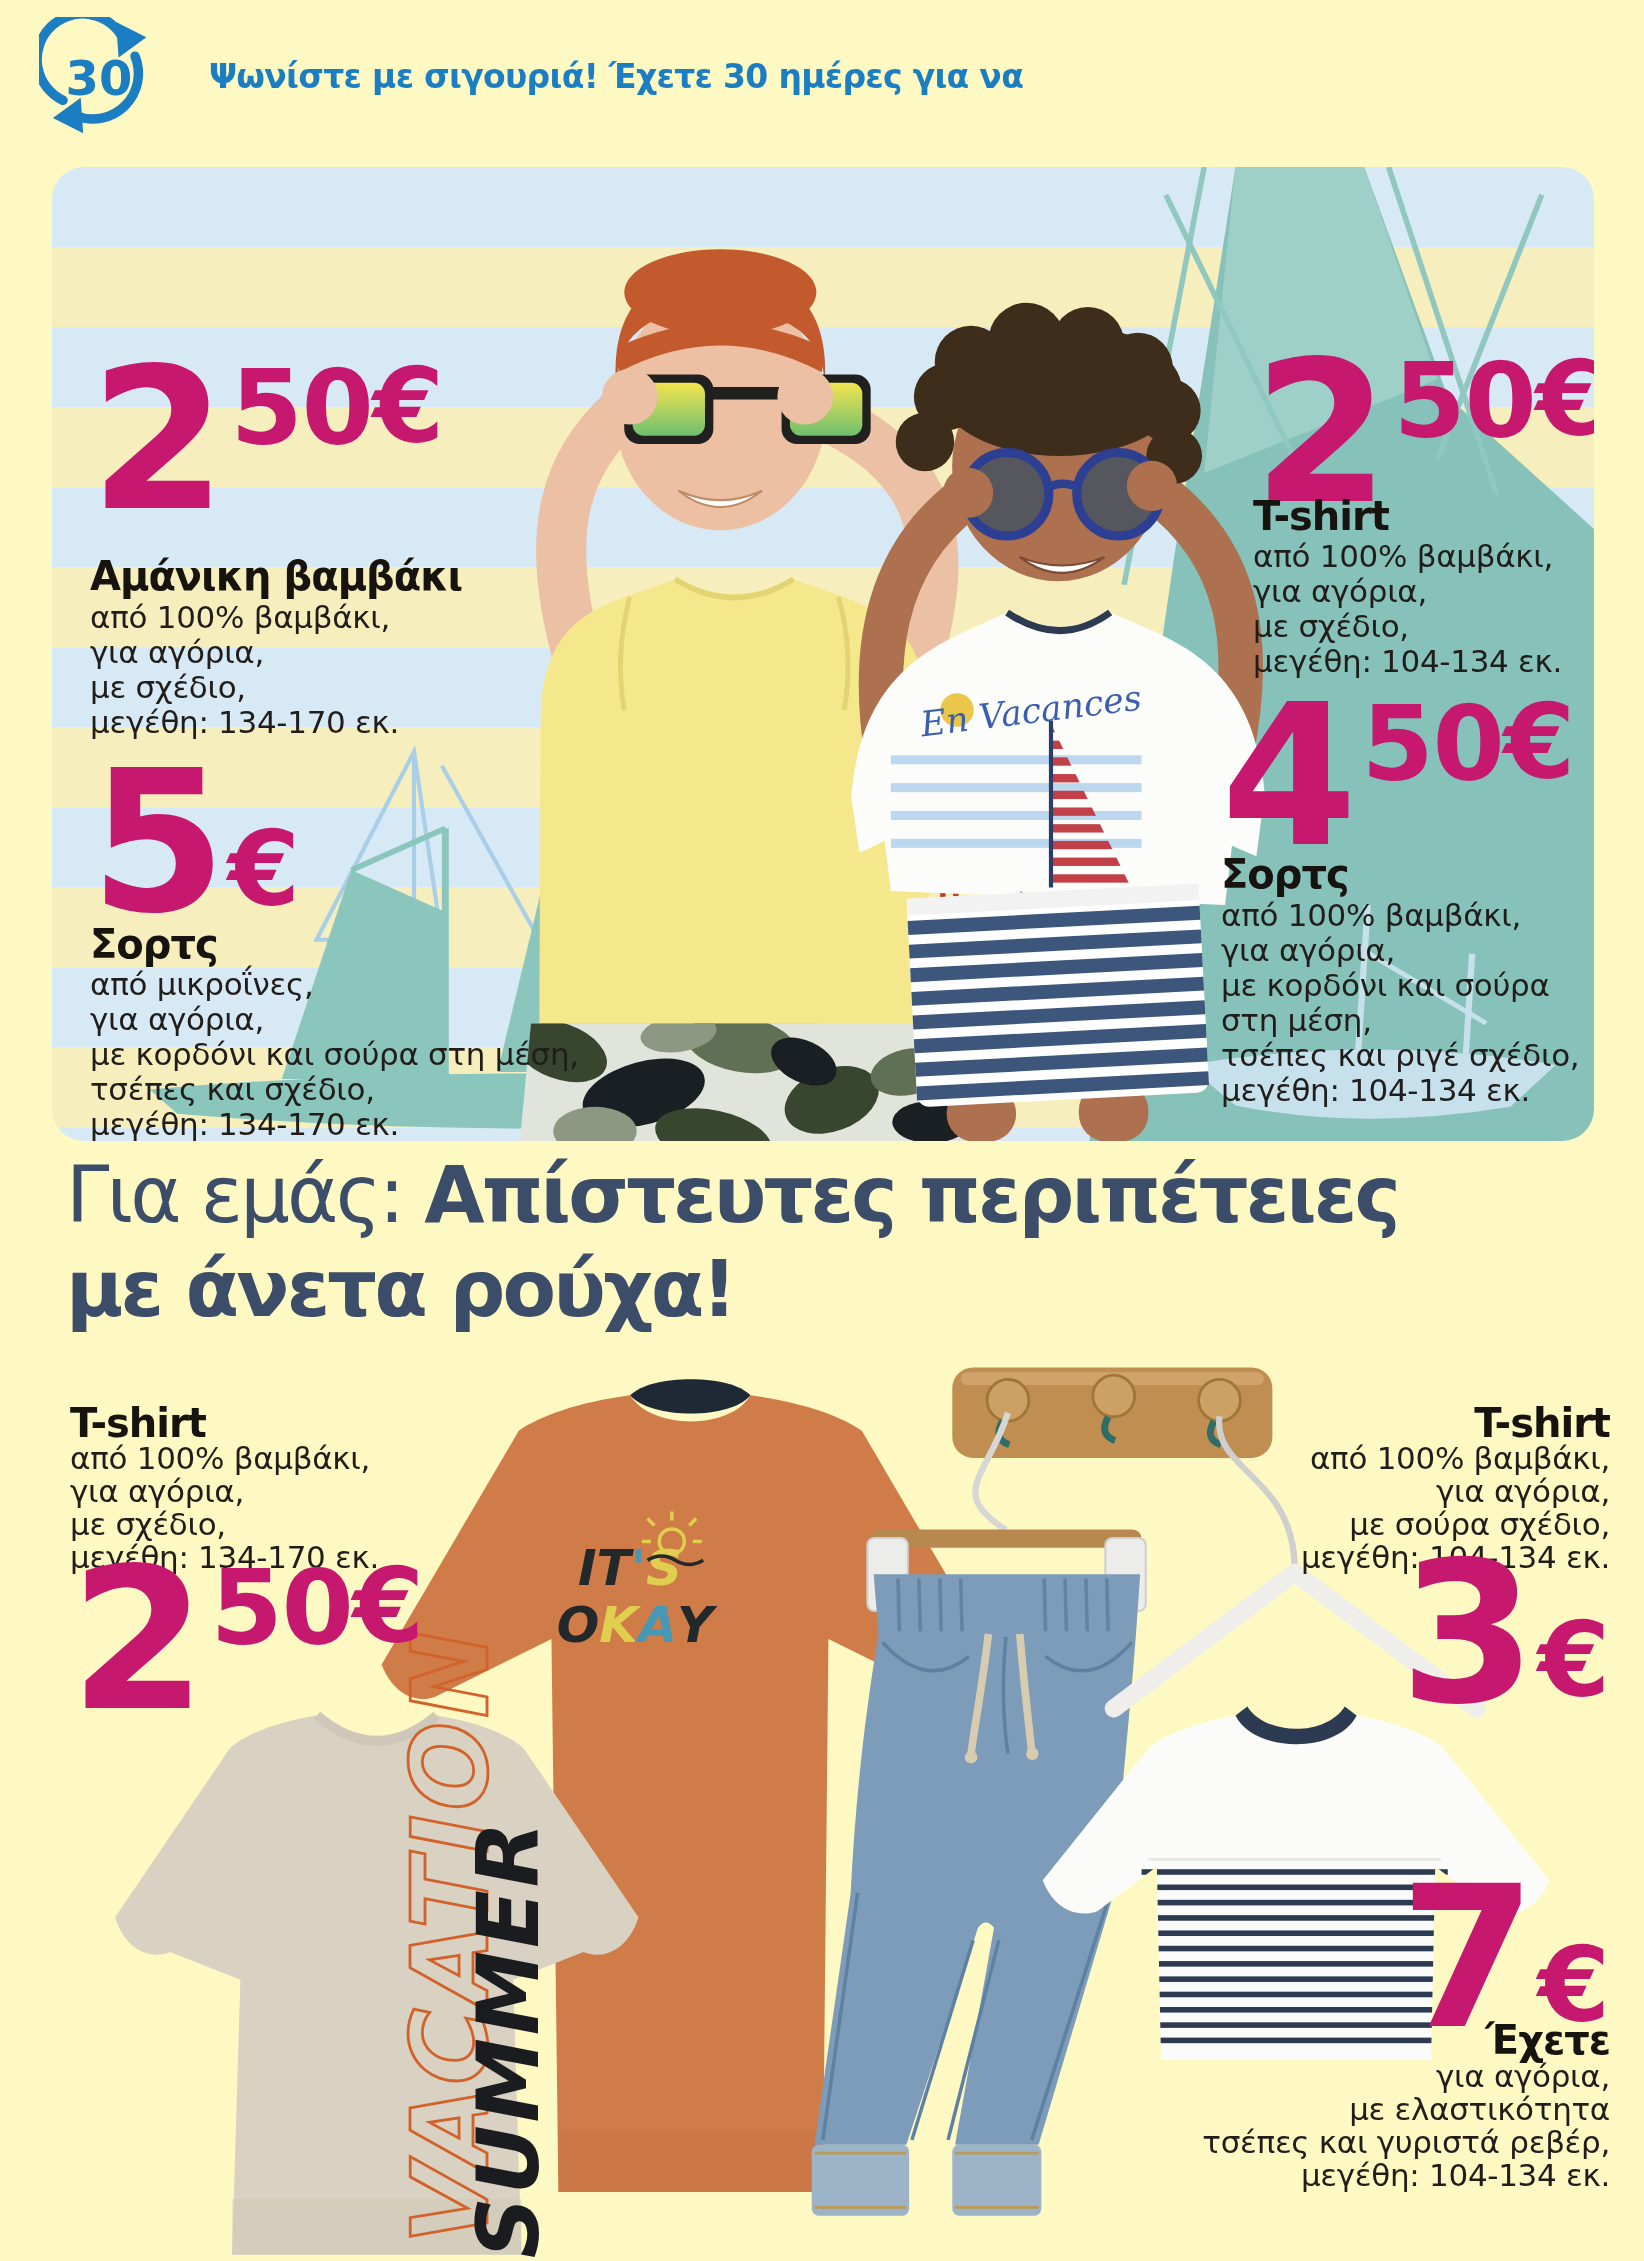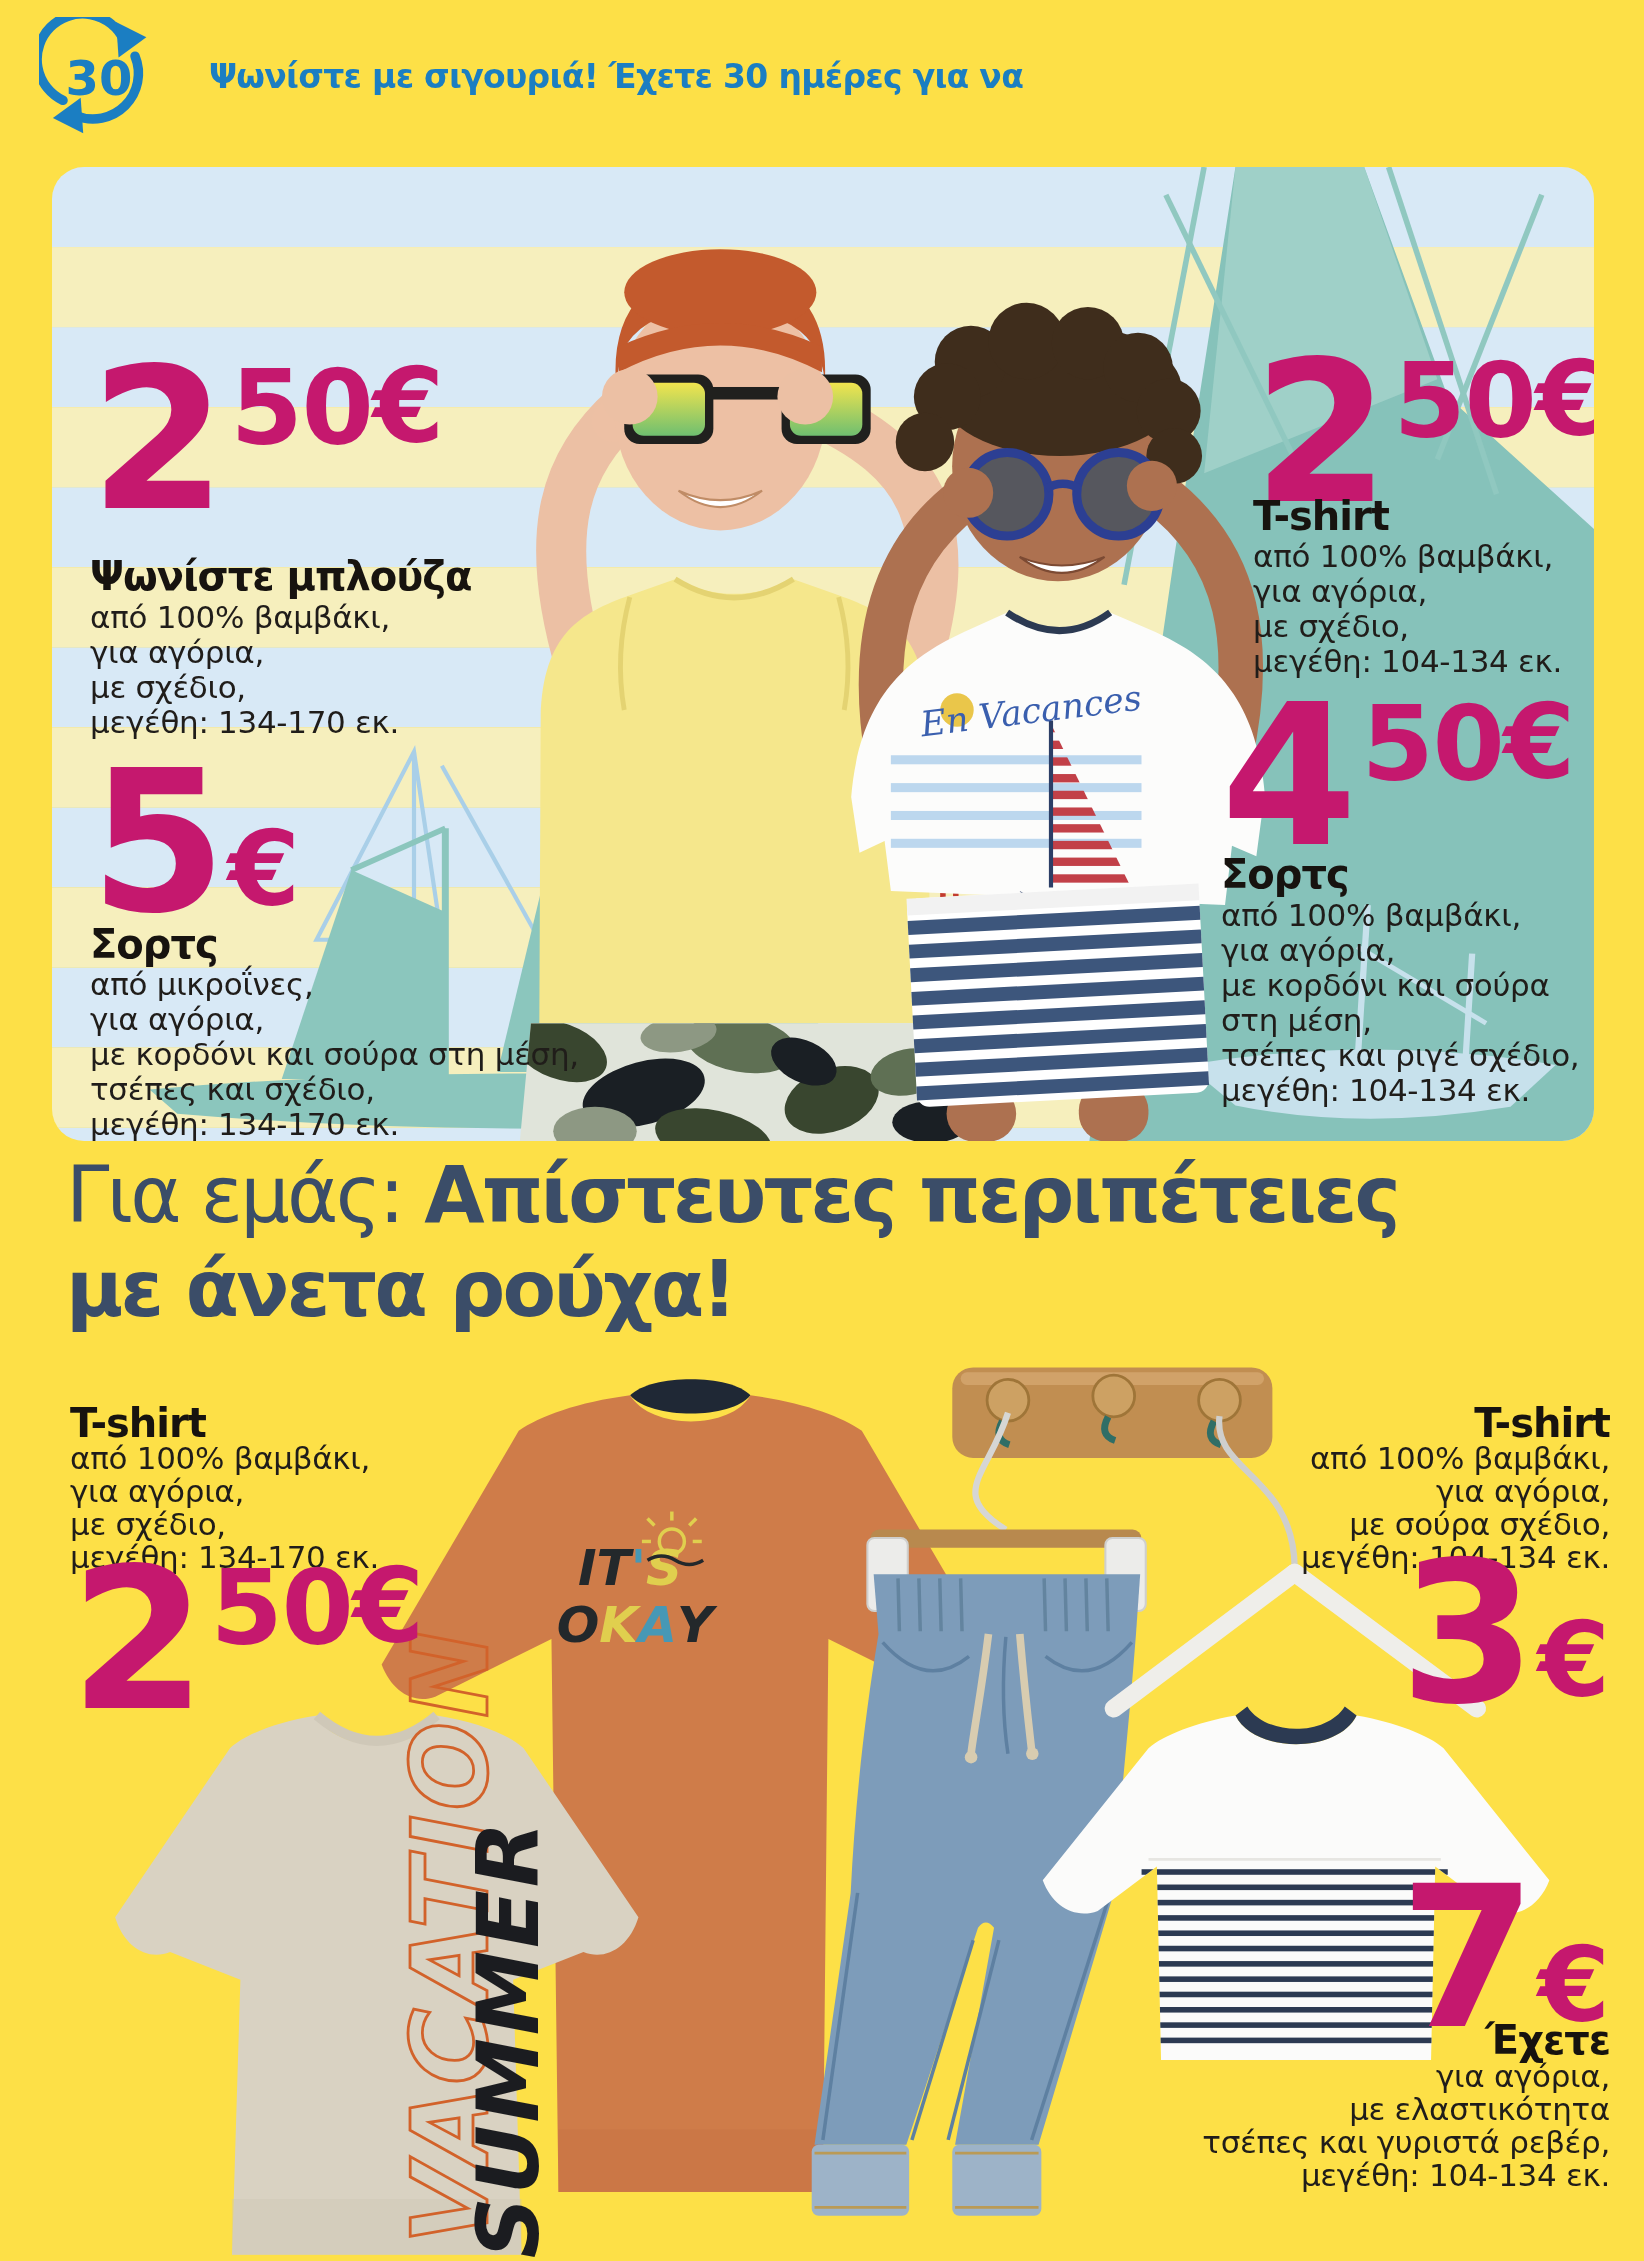--- a/index.html
+++ b/index.html
@@ -1,19 +1,19 @@
 <!DOCTYPE html>
 <html style="font-size:11px"><head>
 <meta charset="utf-8">
 <style>
   * { margin:0; padding:0; box-sizing:border-box; }
   html,body { background:#ffffff; }
   body { width:1645px; height:2261px; position:relative; overflow:hidden;
          font-family:"DejaVu Sans", sans-serif; }
-  .page { position:absolute; inset:0; background:#fde047;padding-left:48px; }
+  .page { position:absolute; inset:0; background:#fef9c3;padding-left:48px; }
 
   
   .badge { position:absolute; left:39px; top:16.7px; width:120px; height:120px; }
   .topbar-text { position:absolute; left:209px; top:29px; font-size:33px; line-height:45px;
                  font-weight:bold; color:#1b7ec2; letter-spacing:-0.7px;margin-top:25px; }
 
   
   .hero { position:absolute; left:52px; top:167px; width:1542px; height:974px;
           border-radius:32px; overflow:hidden; }
   .hero svg.scene { position:absolute; inset:0; }
@@ -234,21 +234,21 @@
       </g>
     </svg>
 
     <div class="price" style="left:38px; top:202px;">
       <span class="int">2</span>
       <span class="frac">
           <span class="cents">50</span>
           <span class="euro">€</span>
         </span>
     </div>
-    <div class="ptitle" style="left:38px; top:386px;">Ψωνίστε μπλούζα</div>
+    <div class="ptitle" style="left:38px; top:386px;">Αμάνικη βαμβάκι</div>
     <div class="pdesc" style="left:38px; top:433px;">
       <div>από 100% βαμβάκι,</div>
       <div>για αγόρια,</div>
       <div>με σχέδιο,</div>
       <div>μεγέθη: 134-170 εκ.</div>
     </div>
 
     <div class="price whole" style="left:38px; top:604px;">
       <span class="int">5</span>
       <span class="euro2">€</span>

